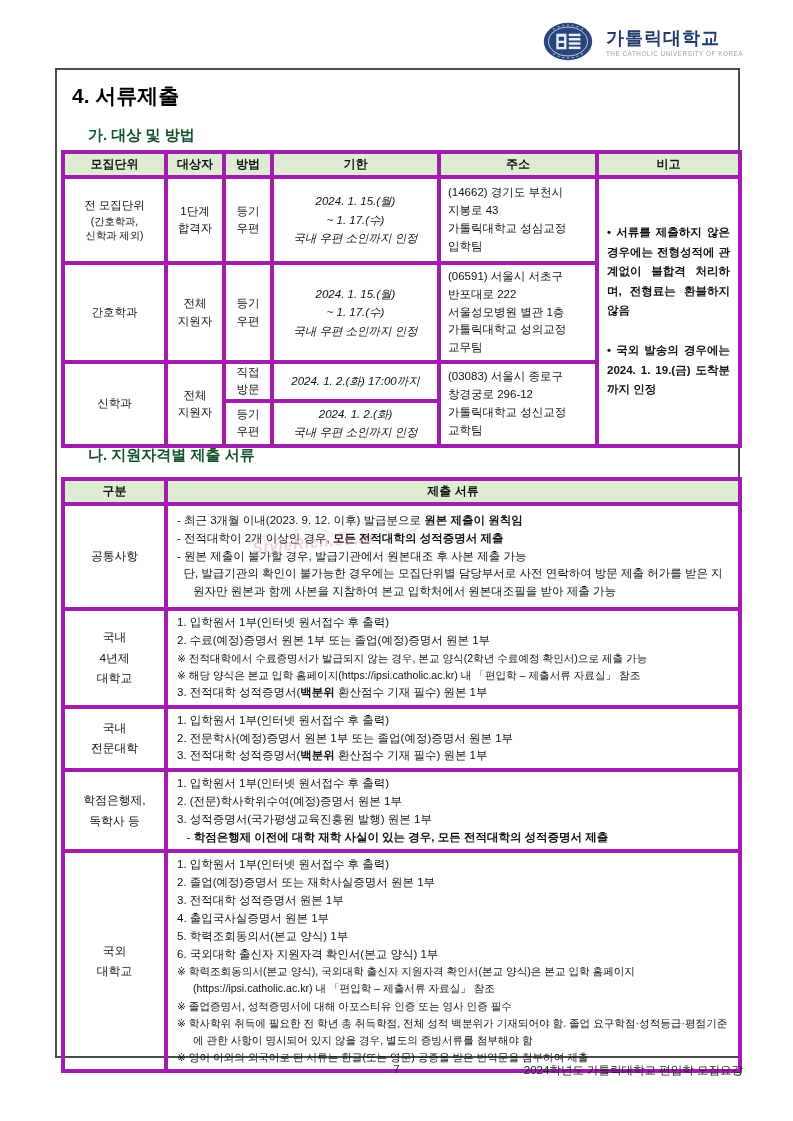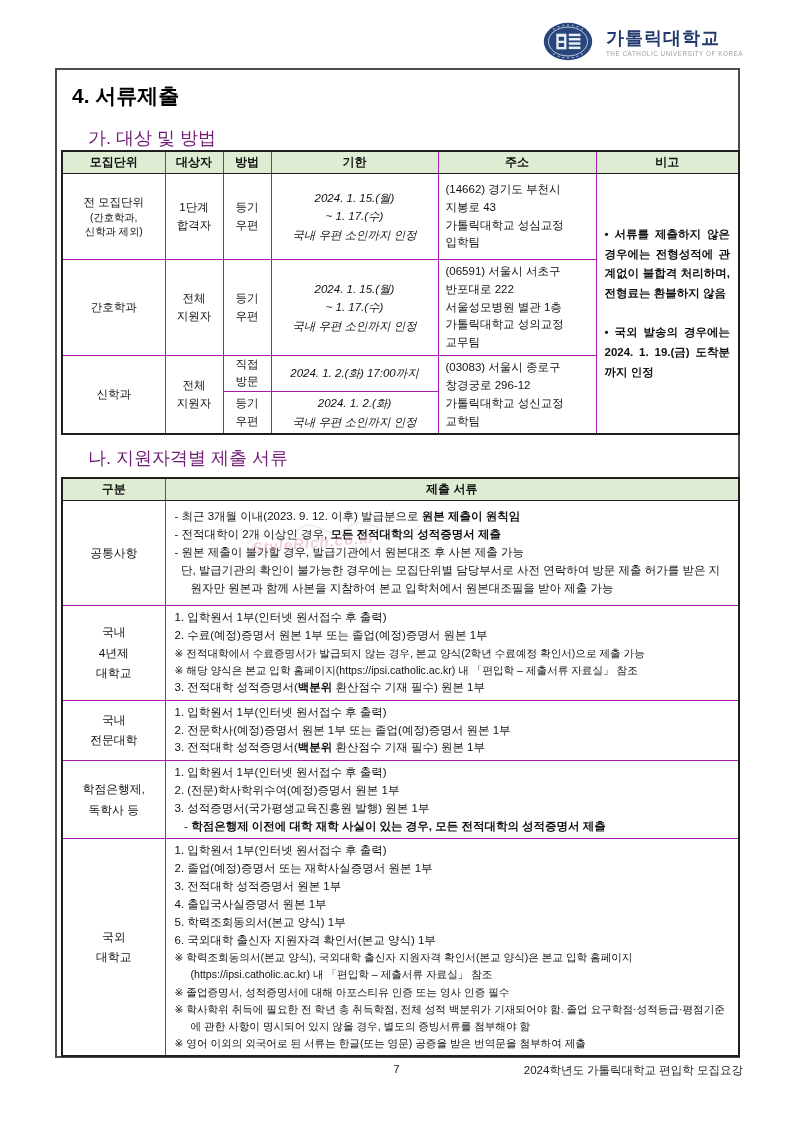--- a/index.html
+++ b/index.html
@@ -13,30 +13,30 @@
   .logo { position:absolute; top:22px; right:50px; display:flex; align-items:center; gap:13px; }
   .logo-text { display:flex; flex-direction:column; line-height:1.05; }
   .logo-ko { font-size:18px; font-weight:700; color:#223a6d; letter-spacing:1px; }
   .logo-en { font-size:6.3px; color:#9aa0ab; letter-spacing:.55px; margin-top:3px; }
 
   
   .frame { position:absolute; left:55px; top:68px; width:685px; height:990px;
            border:2px solid #4c4c4c; }
 
   .page-title { position:absolute; left:72px; top:82px; font-size:21px; font-weight:700; color:#000; }
-  .sec-heading { position:absolute; font-size:18px; font-weight:400; color:#701a75; }
+  .sec-heading { position:absolute; font-size:15px; font-weight:700; color:#14532d; }
   #heading-a { left:88px; top:126px; }
   #heading-b { left:88px; top:446px; }
 
   
   table { border-collapse:collapse; table-layout:fixed; position:absolute; left:61px; width:677px;
           border:2px solid #1e1e1e; }
   #table-a { top:150px; }
   #table-b { top:477px; }
-  th, td { border:1px solid #a21caf; vertical-align:middle; }
+  th, td { border:4px solid #a21caf; vertical-align:middle; }
   th { background:#ddecd3; font-size:12px; font-weight:700; height:22px; padding:2px 3px;
        border-bottom:1.5px solid #1e1e1e; }
   td { font-size:11.5px; line-height:1.5; }
   .center { text-align:center; }
   .preline { white-space:pre-line; }
   .unit-sub { display:block; font-size:10.3px; line-height:1.35; white-space:pre-line; }
   .addr { text-align:justify; padding:3px 7px; white-space:pre-line; line-height:1.55; }
   .deadline { padding:2px 4px; line-height:1.62;font-style:italic; }
   .remark { text-align:justify; padding:6px 8px; line-height:1.7; vertical-align:middle; }
   .remark .note { margin:9px 0;font-weight:bold; }

